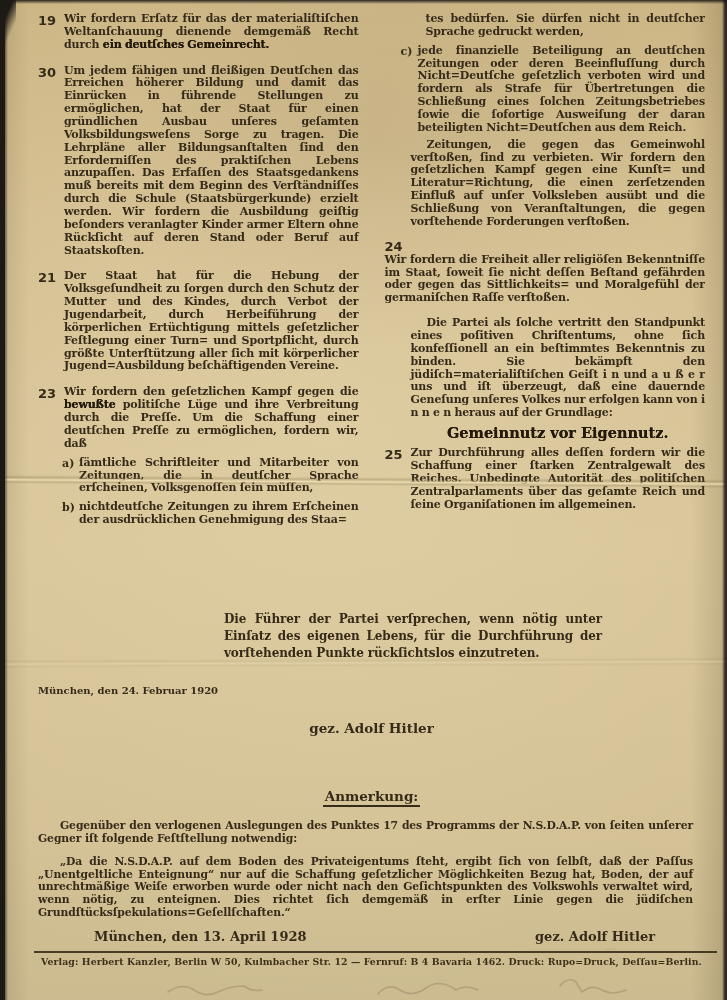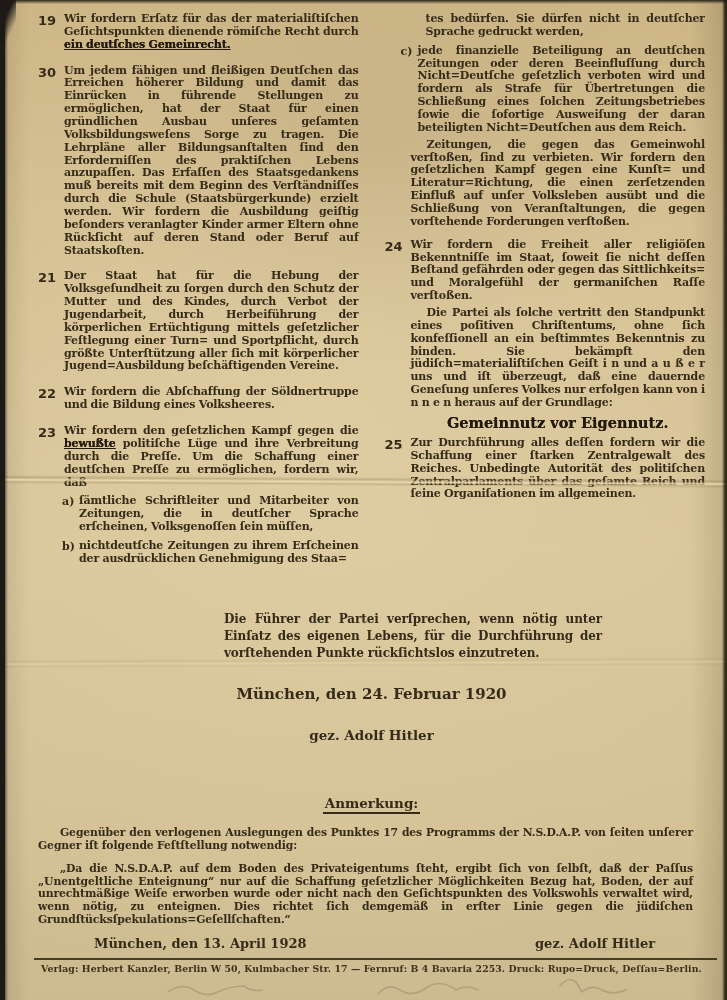--- a/index.html
+++ b/index.html
@@ -28,33 +28,33 @@
   .crease-1{top:477;top:477px;transform:rotate(.35deg);}
   .crease-2{top:658px;opacity:.35;transform:rotate(-.2deg);}
 
   .content{position:relative;z-index:3;padding:13px 22px 0 38px;}
   .columns{display:flex;gap:26px;height:568px;overflow:hidden;}
   .col{width:321px;}
   .point{display:flex;margin-bottom:13px;}
   .pnum{flex:none;width:26px;font-size:13px;letter-spacing:0;
     font-family:"DejaVu Sans","Liberation Sans",sans-serif;font-weight:bold;}
   .ptext{flex:1;text-align:justify;font-size:11px;line-height:1.17;letter-spacing:-.15px;word-spacing:-.3px;}
-  .emph{text-shadow:0 0 .5px currentColor;color:#241a0b;text-decoration:underline;}
+  .emph{text-shadow:0 0 .5px currentColor;color:#241a0b;}
   .subitem{display:flex;margin:6px 0 4px 24px;}
   .sublabel{flex:none;width:17px;font-size:11px;}
   .subtext{flex:1;text-align:justify;font-size:11px;line-height:1.17;letter-spacing:-.15px;word-spacing:-.3px;}
   .cont{margin:0 0 6px 41px;}
   .hangpara{margin:0 0 10px 26px;text-align:justify;font-size:11px;line-height:1.17;
     letter-spacing:-.15px;word-spacing:-.3px;text-indent:16px;}
   .slogan{margin:2px 0 6px 26px;text-align:center;font-size:14.5px;
     text-shadow:0 0 .6px currentColor;color:#241a0b;}
 
   .pledge{width:378px;margin:30px 0 0 186px;font-size:12px;line-height:1.4;
     text-align:justify;letter-spacing:-.1px;}
-  .dateline{margin-top:24px;text-align:center;font-size:15px;}
+  .dateline{margin-top:24px;font-size:10px;}
   .signature{margin-top:24px;text-align:center;font-size:13.5px;}
 
   .anm-head{margin-top:50px;text-align:center;}
   .anm-title{display:inline-block;font-size:13.5px;border-bottom:2px solid #362b18;padding:0 2px 1px;}
   .anm-para{margin:10px 12px 0 0;text-align:justify;font-size:10.8px;line-height:1.18;
     letter-spacing:-.1px;word-spacing:-.2px;text-indent:22px;}
   .anm-para.first{margin-top:13px;}
   .bottom-row{display:flex;justify-content:space-between;margin:9px 50px 0 56px;font-size:13px;}
   .imprint-rule{margin:7px 0 3px -4px;border-top:2px solid rgba(48,38,20,.85);width:683px;}
   .imprint{text-align:center;font-size:9.3px;line-height:1.3;letter-spacing:.1px;color:#3e3119;}
@@ -71,33 +71,29 @@
   <div class="corner-tl"></div>
   <div class="crease crease-1"></div>
   <div class="crease crease-2"></div>
 
   <div class="content">
     <div class="columns">
 
       <div class="col">
         <div class="point">
           <div class="pnum">19</div>
-          <div class="ptext"><span>Wir fordern Erſatz für das der materialiſtiſchen Geſichtspunkten dienende römiſche Recht durch</span> <span class="emph">ein deutſches Gemeinrecht.</span></div>
+          <div class="ptext"><span>Wir fordern Erſatz für das der materialiſtiſchen Weltanſchauung dienende demgemäß Recht durch</span> <span class="emph">ein deutſches Gemeinrecht.</span></div>
         </div>
         <div class="point">
           <div class="pnum">30</div>
           <div class="ptext">Um jedem fähigen und fleißigen Deutſchen das Erreichen höherer Bildung und damit das Einrücken in führende Stellungen zu ermöglichen, hat der Staat für einen gründlichen Ausbau unſeres geſamten Volksbildungsweſens Sorge zu tragen. Die Lehrpläne aller Bildungsanſtalten ſind den Erforderniſſen des praktiſchen Lebens anzupaſſen. Das Erfaſſen des Staatsgedankens muß bereits mit dem Beginn des Verſtändniſſes durch die Schule (Staatsbürgerkunde) erzielt werden. Wir fordern die Ausbildung geiſtig beſonders veranlagter Kinder armer Eltern ohne Rückſicht auf deren Stand oder Beruf auf Staatskoſten.</div>
         </div>
         <div class="point" style="margin-top:8px;">
           <div class="pnum">21</div>
           <div class="ptext">Der Staat hat für die Hebung der Volksgeſundheit zu ſorgen durch den Schutz der Mutter und des Kindes, durch Verbot der Jugendarbeit, durch Herbeiführung der körperlichen Ertüchtigung mittels geſetzlicher Feſtlegung einer Turn= und Sportpflicht, durch größte Unterſtützung aller ſich mit körperlicher Jugend=Ausbildung beſchäftigenden Vereine.</div>
-        </div>
-        <div class="point" style="margin-top:8px;">
-          <div class="pnum">22</div>
-          <div class="ptext">Wir fordern die Abſchaffung der Söldnertruppe und die Bildung eines Volksheeres.</div>
         </div>
         <div class="point" style="margin-top:8px;margin-bottom:2px;">
           <div class="pnum">23</div>
           <div class="ptext"><span>Wir fordern den geſetzlichen Kampf gegen die</span> <span class="emph">bewußte</span> <span>politiſche Lüge und ihre Verbreitung durch die Preſſe. Um die Schaffung einer deutſchen Preſſe zu ermöglichen, fordern wir, daß</span></div>
         </div>
         <div class="subitem">
           <div class="sublabel">a)</div>
           <div class="subtext">ſämtliche Schriftleiter und Mitarbeiter von Zeitungen, die in deutſcher Sprache erſcheinen, Volksgenoſſen ſein müſſen,</div>
         </div>
         <div class="subitem">
@@ -106,21 +102,21 @@
         </div>
       </div>
 
       <div class="col">
         <div class="subtext cont">tes bedürfen. Sie dürfen nicht in deutſcher Sprache gedruckt werden,</div>
         <div class="subitem" style="margin-left:16px;">
           <div class="sublabel">c)</div>
           <div class="subtext">jede finanzielle Beteiligung an deutſchen Zeitungen oder deren Beeinfluſſung durch Nicht=Deutſche geſetzlich verboten wird und fordern als Strafe für Übertretungen die Schließung eines ſolchen Zeitungsbetriebes ſowie die ſofortige Ausweiſung der daran beteiligten Nicht=Deutſchen aus dem Reich.</div>
         </div>
         <div class="hangpara">Zeitungen, die gegen das Gemeinwohl verſtoßen, ſind zu verbieten. Wir fordern den geſetzlichen Kampf gegen eine Kunſt= und Literatur=Richtung, die einen zerſetzenden Einfluß auf unſer Volksleben ausübt und die Schließung von Veranſtaltungen, die gegen vorſtehende Forderungen verſtoßen.</div>
-        <div class="point" style="margin-bottom:4px;">
+        <div class="point" style="margin-bottom:12px;flex-direction:column;">
           <div class="pnum">24</div>
           <div class="ptext">Wir fordern die Freiheit aller religiöſen Bekenntniſſe im Staat, ſoweit ſie nicht deſſen Beſtand gefährden oder gegen das Sittlichkeits= und Moralgefühl der germaniſchen Raſſe verſtoßen.</div>
         </div>
         <div class="hangpara" style="margin-bottom:4px;">Die Partei als ſolche vertritt den Standpunkt eines poſitiven Chriſtentums, ohne ſich konfeſſionell an ein beſtimmtes Bekenntnis zu binden. Sie bekämpft den jüdiſch=materialiſtiſchen Geiſt i n und a u ß e r uns und iſt überzeugt, daß eine dauernde Geneſung unſeres Volkes nur erfolgen kann von i n n e n heraus auf der Grundlage:</div>
         <div class="slogan">Gemeinnutz vor Eigennutz.</div>
         <div class="point" style="margin-bottom:4px;">
           <div class="pnum">25</div>
           <div class="ptext">Zur Durchführung alles deſſen fordern wir die Schaffung einer ſtarken Zentralgewalt des Reiches. Unbedingte Autorität des politiſchen Zentralparlaments über das geſamte Reich und ſeine Organiſationen im allgemeinen.</div>
         </div>
       </div>
@@ -136,21 +132,21 @@
     <p class="anm-para first">Gegenüber den verlogenen Auslegungen des Punktes 17 des Programms der N.S.D.A.P. von ſeiten unſerer Gegner iſt folgende Feſtſtellung notwendig:</p>
     <p class="anm-para">„Da die N.S.D.A.P. auf dem Boden des Privateigentums ſteht, ergibt ſich von ſelbſt, daß der Paſſus „Unentgeltliche Enteignung“ nur auf die Schaffung geſetzlicher Möglichkeiten Bezug hat, Boden, der auf unrechtmäßige Weiſe erworben wurde oder nicht nach den Geſichtspunkten des Volkswohls verwaltet wird, wenn nötig, zu enteignen. Dies richtet ſich demgemäß in erſter Linie gegen die jüdiſchen Grundſtücksſpekulations=Geſellſchaften.“</p>
 
     <div class="bottom-row">
       <span>München, den 13. April 1928</span>
       <span>gez. Adolf Hitler</span>
     </div>
 
     <div class="imprint-rule"></div>
     <div class="imprint">
-      <div>Verlag: Herbert Kanzler, Berlin W 50, Kulmbacher Str. 17 — Fernruf: B 4 Bavaria 2253. Druck: Rupo=Druck, Deſſau=Berlin.</div>
+      <div>Verlag: Herbert Kanzler, Berlin W 50, Kulmbacher Str. 12 — Fernruf: B 4 Bavaria 1462. Druck: Rupo=Druck, Deſſau=Berlin.</div>
 
     </div>
   </div>
 
   <svg class="handwriting" width="727" height="1000" viewBox="0 0 727 1000">
     <g fill="none" stroke="#857659" stroke-width="1.6" opacity="0.38" stroke-linecap="round">
       <path d="M168 992 q14 -10 26 -2 t24 2 t26 -6 q8 6 18 4"></path>
       <path d="M378 994 q10 -12 22 -4 t26 -2 t30 2 q10 -6 22 0"></path>
       <path d="M560 986 q8 -10 16 -4 l6 10 q10 -8 20 -2 t24 0"></path>
       <path d="M604 952 q6 -6 12 -2" opacity="0.3"></path>

